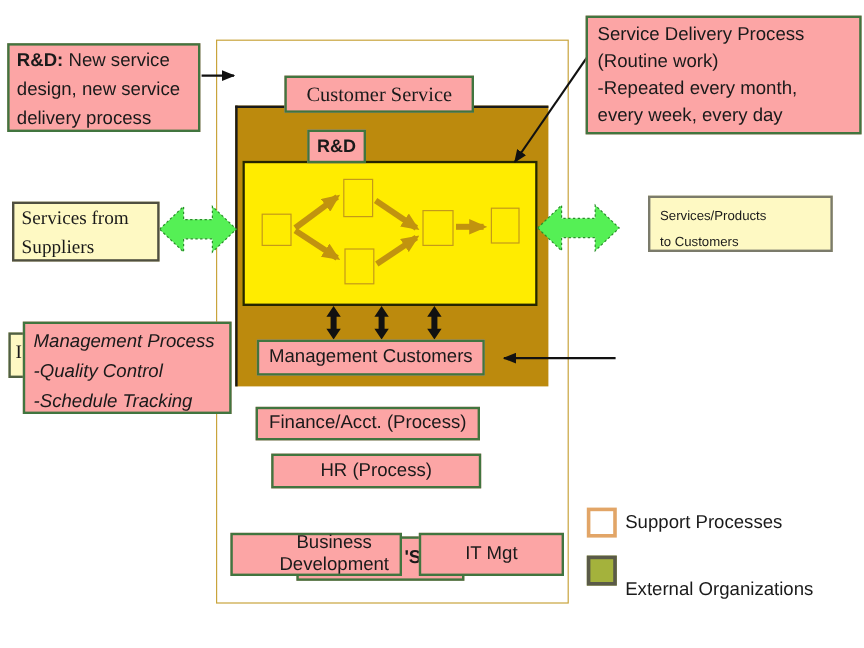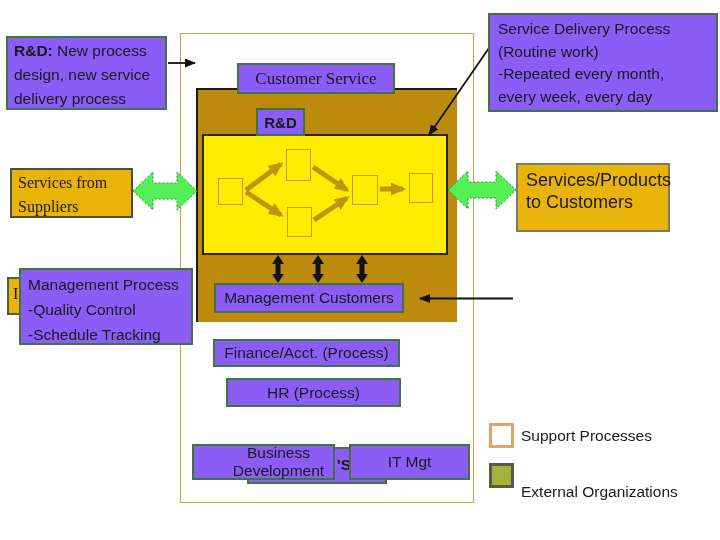--- a/index.html
+++ b/index.html
@@ -1,43 +1,43 @@
 <!DOCTYPE html>
 <html><head>
 <meta charset="utf-8">
 <style>
   html,body{margin:0;padding:0;background:#fff;}
   #canvas{position:relative;width:720px;height:540px;background:#ffffff;overflow:hidden;
           font-family:"Liberation Sans",sans-serif;color:#1a1a1a;}
   .abs{position:absolute;box-sizing:border-box;}
   .sans{font-family:"Liberation Sans",sans-serif;}
   .serif{font-family:"Liberation Serif",serif;}
-  .wbox{background:#8b5cf6;border:2px solid #41753f;}
-  .obox{background:#eab308;}
+  .wbox{background:#fca5a5;border:2px solid #41753f;}
+  .obox{background:#fef9c3;}
   .ctr{display:flex;align-items:center;justify-content:center;text-align:center;}
   .lines{line-height:24px;font-size:15.5px;}
   
   .z1{z-index:1}.z2{z-index:2}.z3{z-index:3}.z4{z-index:4}.z5{z-index:5}
   .z6{z-index:6}.z7{z-index:7}.z8{z-index:8}.z9{z-index:9}
   #container{left:180px;top:33px;width:294px;height:470px;border:1.5px solid #c9a43c;background:#fff;}
   #brown-box{left:196px;top:88px;width:261px;height:234px;background:#bc8a0d;
              border-top:2px solid #1a1a1a;border-left:2px solid #1a1a1a;}
   #yellow-box{left:202px;top:134px;width:246px;height:121px;background:#ffec00;border:2px solid #262600;}
   .flow-rect{background:#ffec00;border:1.5px solid #c49a1a;}
   #customer-service{left:237px;top:63px;width:158px;height:31px;font-size:17px;}
   #rd-tag{left:256px;top:108px;width:49px;height:28px;font-size:15px;font-weight:bold;}
   #rd-note{left:6px;top:36px;width:161px;height:74px;border-width:2.5px;padding:1px 0 0 6px;}
   #sd-note{left:488px;top:13px;width:230px;height:99px;padding:3px 0 0 8px;line-height:22.5px;}
   #suppliers-box{left:10px;top:168px;width:123px;height:50px;border:2px solid #4f4f40;
                  font-size:16px;line-height:24px;padding:1px 0 0 6px;}
-  #customers-box{left:516px;top:163px;width:154px;height:69px;border:2px solid #7b7b6b;
-                 font-size:18px;line-height:22px;padding:4px 0 0 8px;}
+  #customers-box{left:540px;top:163px;width:154px;height:47px;border:2px solid #7b7b6b;
+                 font-size:11px;line-height:22px;padding:4px 0 0 8px;}
   #partial-box{left:7px;top:277px;width:18px;height:38px;border:2px solid #4f5f42;
                font-family:"Liberation Serif",serif;font-size:16px;padding:6px 0 0 4px;overflow:hidden;}
-  #mgmt-note{left:19px;top:268px;width:174px;height:77px;padding:2px 0 0 7px;line-height:25px;}
+  #mgmt-note{left:19px;top:268px;width:174px;height:77px;padding:2px 0 0 7px;line-height:25px;font-style:italic;}
   #mgmt-processes{left:214px;top:283px;width:190px;height:30px;font-size:15.5px;}
   #finance-box{left:213px;top:339px;width:187px;height:28px;font-size:15.5px;}
   #hr-box{left:214px;top:378px;width:175px;height:29px;font-size:15.5px;margin-left:12px;}
   #bd-box{left:192px;top:444px;width:143px;height:36px;font-size:15.5px;line-height:18px;padding-left:30px;}
   #hidden-box{left:247px;top:447px;width:140px;height:37px;border-width:2.5px;}
   #hidden-frag{position:absolute;left:88px;top:7px;font-size:15.5px;font-weight:bold;}
   #it-box{left:349px;top:444px;width:121px;height:36px;font-size:15.5px;}
   #legend-support-swatch{left:489px;top:423px;width:25px;height:25px;background:#fff;border:3px solid #e2a567;}
   #legend-external-swatch{left:489px;top:463px;width:25px;height:25px;background:#a4b23c;border:3px solid #5a5a48;}
   .legend-label{font-size:15.5px;height:22px;display:flex;align-items:center;}
@@ -92,21 +92,21 @@
     </g>
 
     <polygon points="133,191 153,172 153,183 177,183 177,172 197,191 177,210 177,199 153,199 153,210" fill="#55f055" stroke="#2a8f2a" stroke-width="1" stroke-dasharray="2,2"></polygon>
     <polygon points="448,190 468,171 468,182 496,182 496,171 516,190 496,209 496,198 468,198 468,209" fill="#55f055" stroke="#2a8f2a" stroke-width="1" stroke-dasharray="2,2"></polygon>
   </svg>
 
   <div id="customer-service" class="abs z8 wbox ctr serif">Customer Service</div>
   <div id="rd-tag" class="abs z8 wbox ctr sans">R&amp;D</div>
 
   <div id="rd-note" class="abs z9 wbox sans lines">
-    <div><b>R&amp;D:</b><span> New process</span></div>
+    <div><b>R&amp;D:</b><span> New service</span></div>
     <div>design, new service</div>
     <div>delivery process</div>
   </div>
 
   <div id="sd-note" class="abs z9 wbox sans" style="font-size:15.5px">
     <div>Service Delivery Process</div>
     <div>(Routine work)</div>
     <div>-Repeated every month,</div>
     <div>every week, every day</div>
   </div>

